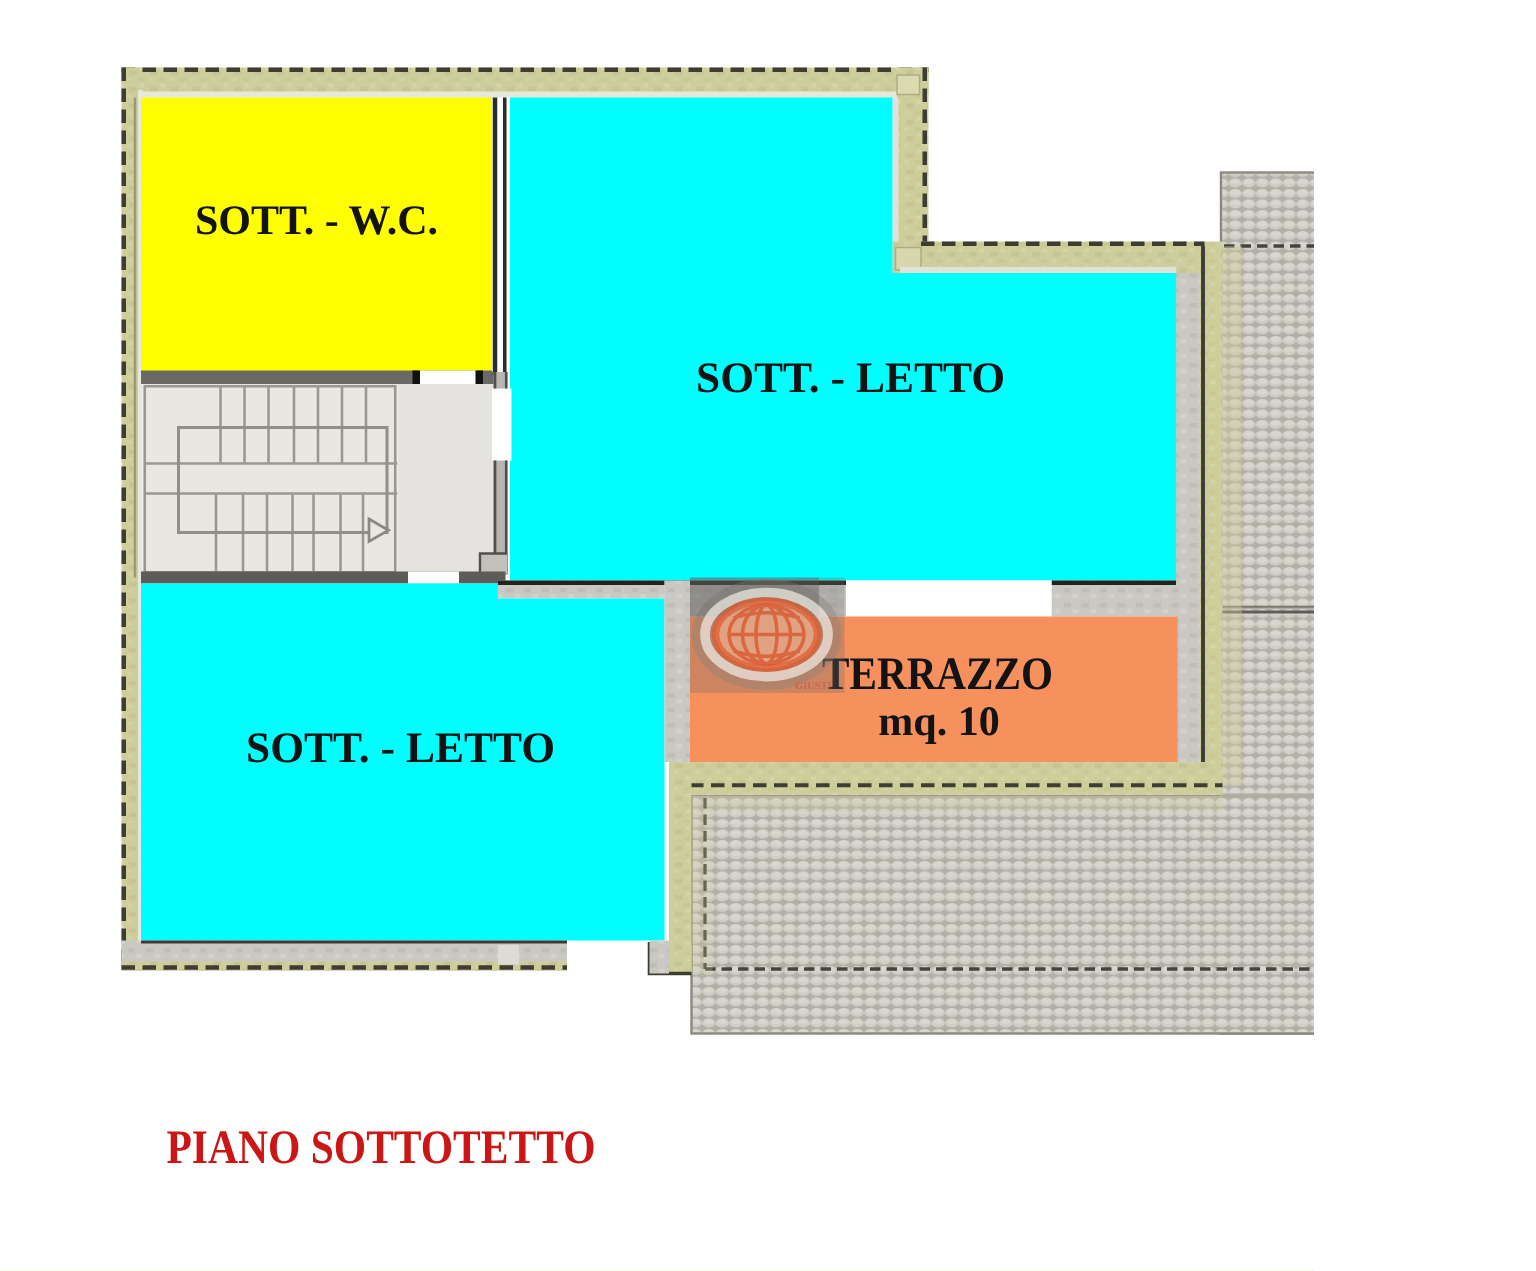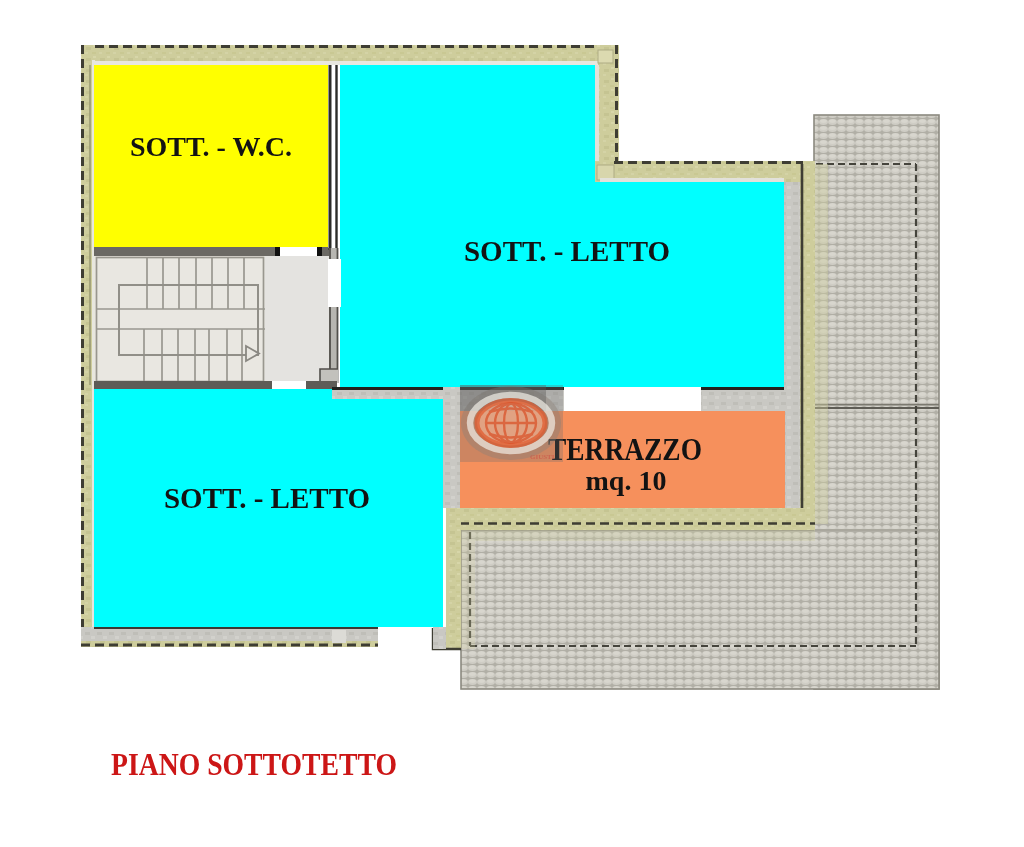--- a/index.html
+++ b/index.html
@@ -1,16 +1,16 @@
 <!DOCTYPE html>
 <html><head>
 <meta charset="utf-8">
 <style>
   html,body{margin:0;padding:0;background:#ffffff;}
-  #page{width:1024px;height:847px;position:relative;background:#bef264;overflow:hidden;}
+  #page{width:876px;height:847px;position:relative;background:#bef264;overflow:hidden;}
   svg{display:block;}
   text{font-family:"Liberation Serif", serif;font-weight:bold;}
 </style>
 </head>
 <body>
 <div id="page">
 <svg width="1024" height="847" viewBox="0 0 1024 847">
 <defs>
   <pattern id="roof" width="9" height="7" patternUnits="userSpaceOnUse">
     <rect width="9" height="7" fill="#b1afa6"></rect>

